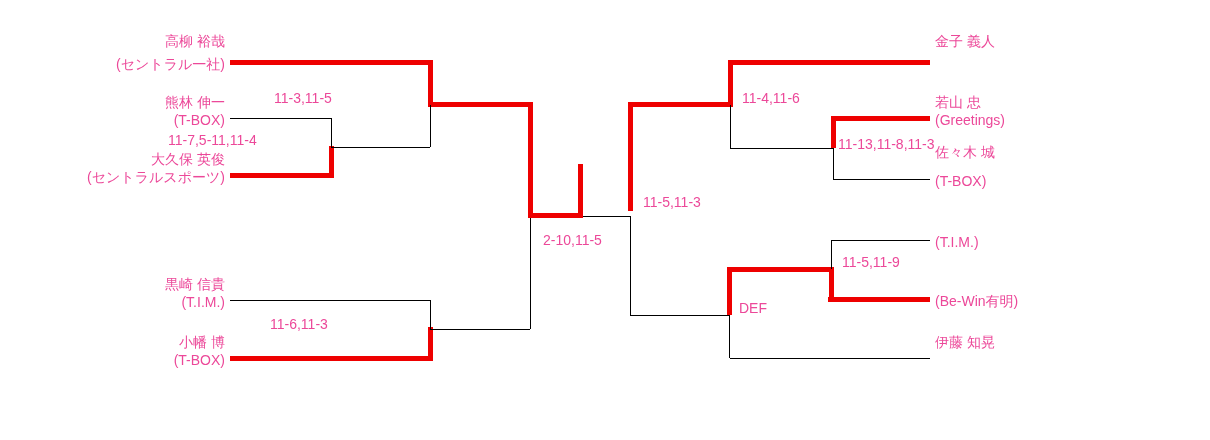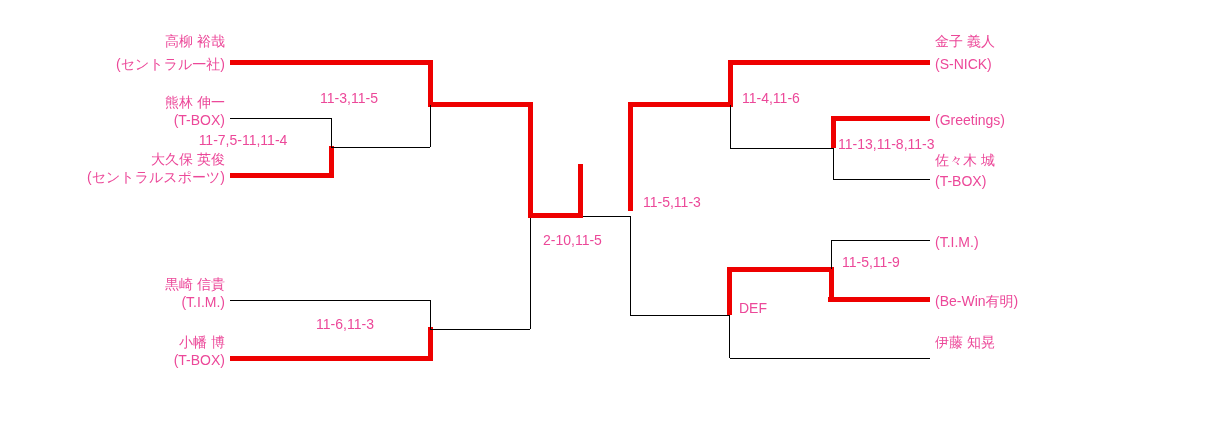--- a/index.html
+++ b/index.html
@@ -12,21 +12,21 @@
     overflow:hidden;
   }
   .pname,.pclub,.score{
     position:absolute;
     height:17px;line-height:17px;
     font-size:14px;
     white-space:nowrap;
   }
   .side-l{left:20px;width:205px;text-align:right;}
   .side-r{left:935px;width:270px;text-align:left;}
-  .ra{text-align:center;width:150px;}
+  .ra{text-align:left;width:150px;}
   .bl{position:absolute;background:var(--line,#000);}
   .rl{position:absolute;background:var(--winner,#ee0000);}
 </style>
 </head>
 <body>
 
 <div class="bracket">
 
   <div class="pname side-l" style="top:33px">高柳 裕哉</div>
   <div class="pclub side-l" style="top:56px">(セントラル一社)</div>
@@ -37,25 +37,25 @@
   <div class="pname side-l" style="top:151px">大久保 英俊</div>
   <div class="pclub side-l" style="top:169px">(セントラルスポーツ)</div>
 
   <div class="pname side-l" style="top:276px">黒崎 信貴</div>
   <div class="pclub side-l" style="top:294px">(T.I.M.)</div>
 
   <div class="pname side-l" style="top:334px">小幡 博</div>
   <div class="pclub side-l" style="top:352px">(T-BOX)</div>
 
   <div class="pname side-r" style="top:33px">金子 義人</div>
-  <div class="pclub side-r" style="top:56px">(S-NICK)</div>
 
+  <div class="pname side-r" style="top:94px">若山 忠</div>
   <div class="pclub side-r" style="top:112px">(Greetings)</div>
 
-  <div class="pname side-r" style="top:152px">佐々木 城</div>
+  <div class="pname side-r" style="top:144px">佐々木 城</div>
   <div class="pclub side-r" style="top:173px">(T-BOX)</div>
 
   <div class="pclub side-r" style="top:234px">(T.I.M.)</div>
 
   <div class="pclub side-r" style="top:293px">(Be-Win有明)</div>
 
   <div class="pname side-r" style="top:334px">伊藤 知晃</div>
 
   <div class="score ra" style="left:274px;top:90px">11-3,11-5</div>
   <div class="score ra" style="left:168px;top:132px">11-7,5-11,11-4</div>

